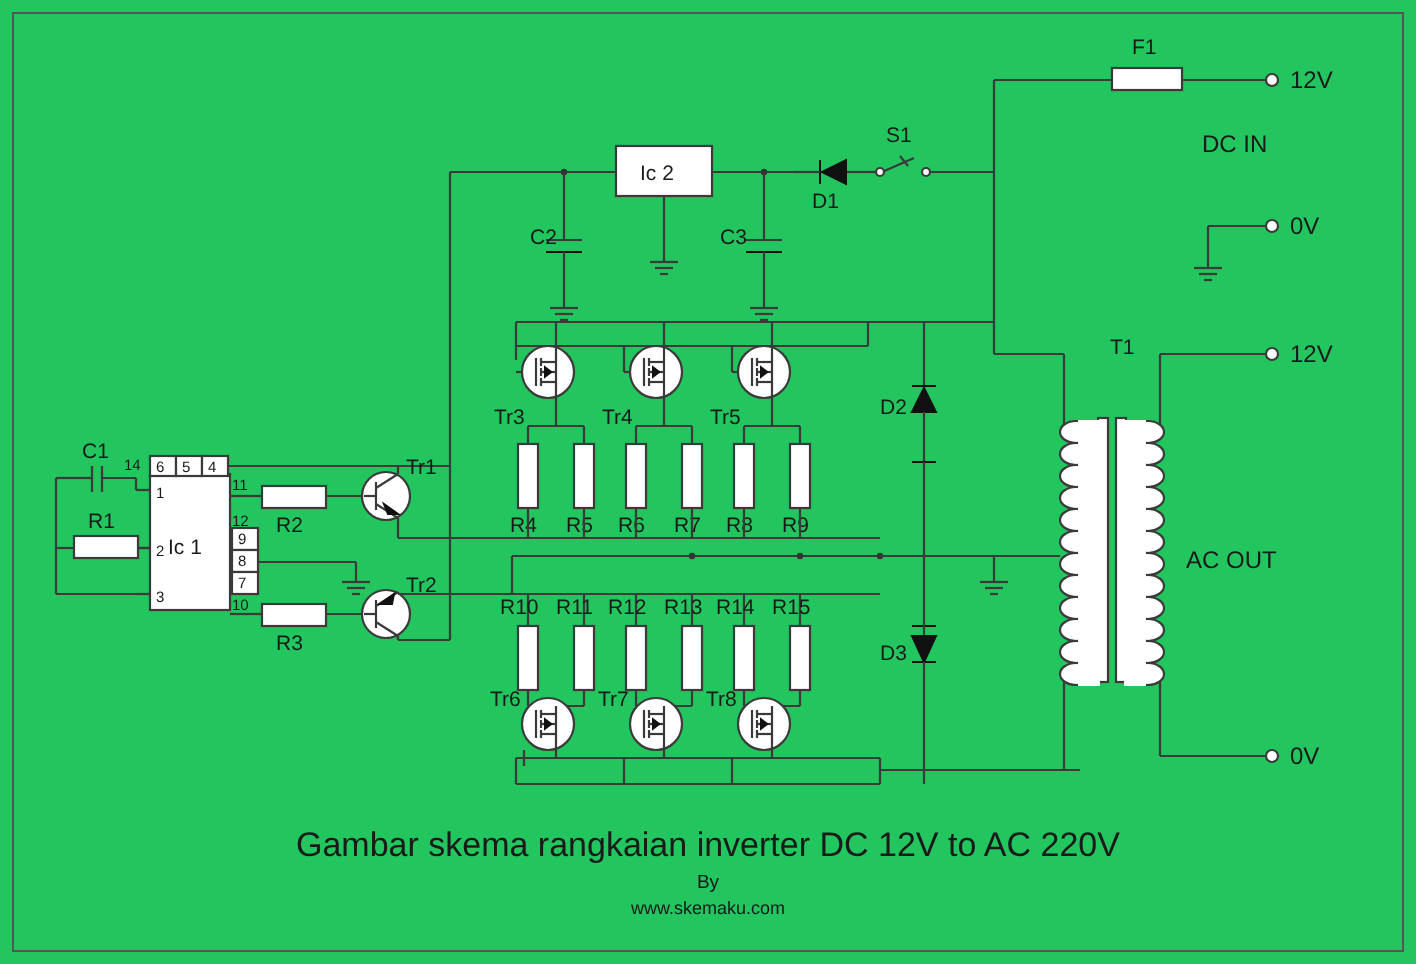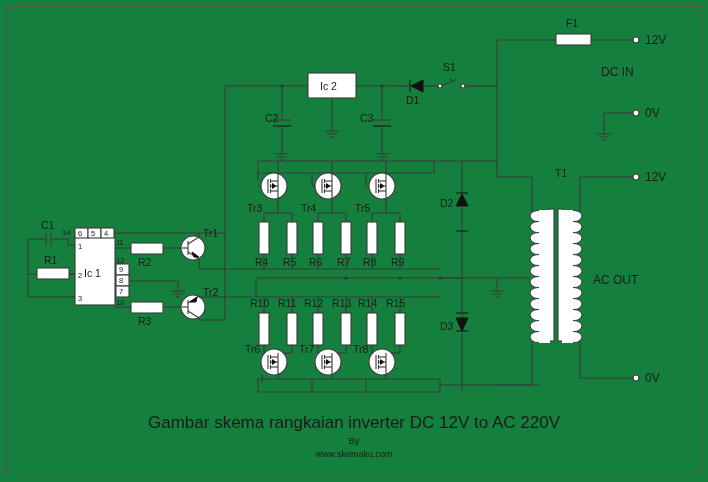--- a/index.html
+++ b/index.html
@@ -1,17 +1,17 @@
 <!DOCTYPE html>
 <html><head>
 <meta charset="utf-8">
 <style>
   html,body{margin:0;padding:0;background:#fff;}
   body{width:708px;height:482px;font-family:"Liberation Sans",sans-serif;}
-  #sheet{position:relative;width:708px;height:482px;background:#15803d;overflow:hidden;}
+  #sheet{position:relative;width:708px;height:482px;background:#22c55e;overflow:hidden;}
   svg{display:block;}
   .wire{stroke:#3a3a3a;stroke-width:1.1;fill:none;}
   .comp{stroke:#3a3a3a;stroke-width:1.1;fill:#ffffff;}
   .solid{fill:#111;stroke:#111;stroke-width:1;}
   .lbl{font-family:"Liberation Sans",sans-serif;font-size:10.5px;fill:#1a1a1a;}
   .pin{font-family:"Liberation Sans",sans-serif;font-size:7.5px;fill:#1a1a1a;}
   .term{font-family:"Liberation Sans",sans-serif;font-size:12px;fill:#1a1a1a;}
   .ttl{font-family:"Liberation Sans",sans-serif;font-size:17px;fill:#1a1a1a;}
   .sub{font-family:"Liberation Sans",sans-serif;font-size:9.5px;fill:#1a1a1a;}
   .sub2{font-family:"Liberation Sans",sans-serif;font-size:9px;fill:#1a1a1a;}

